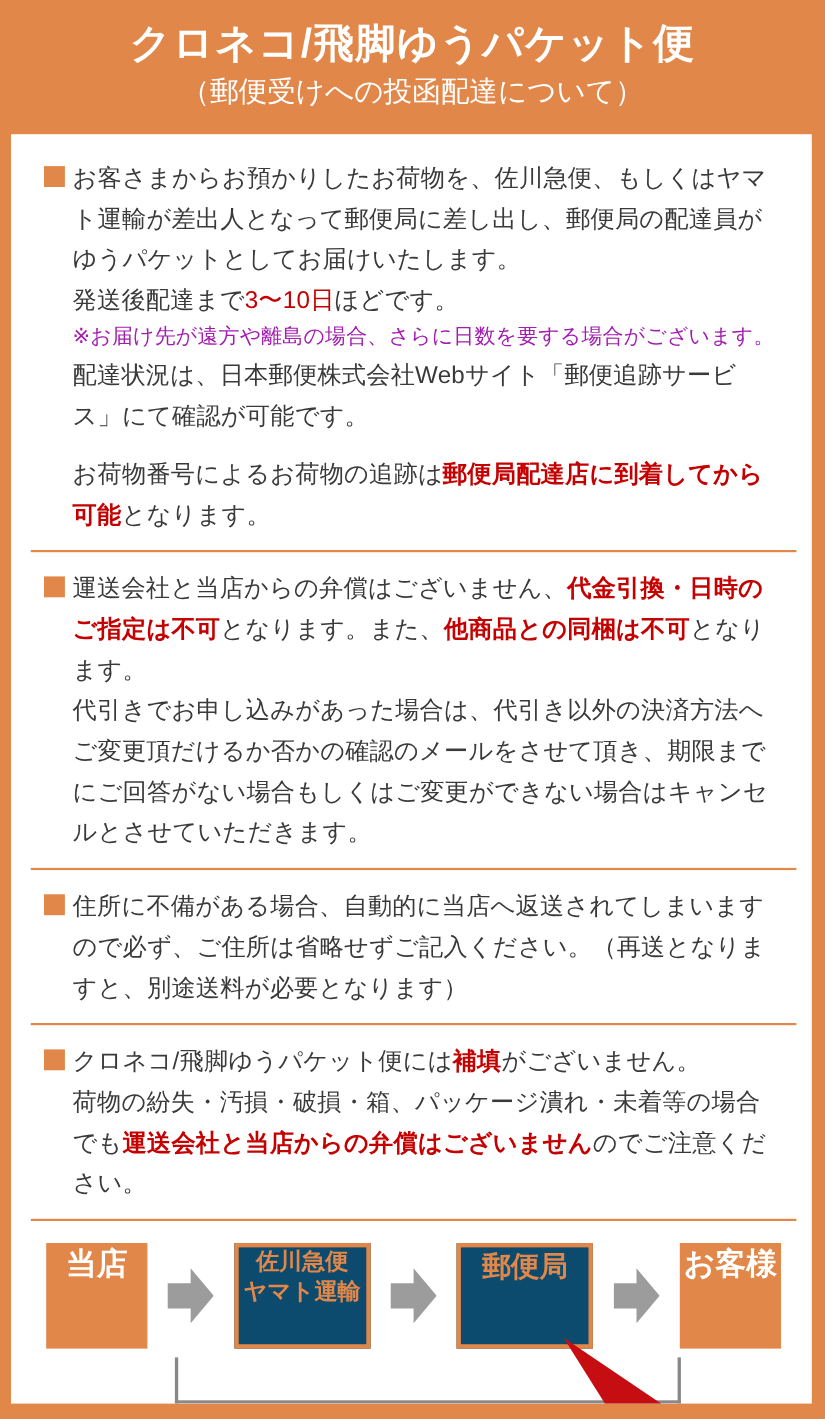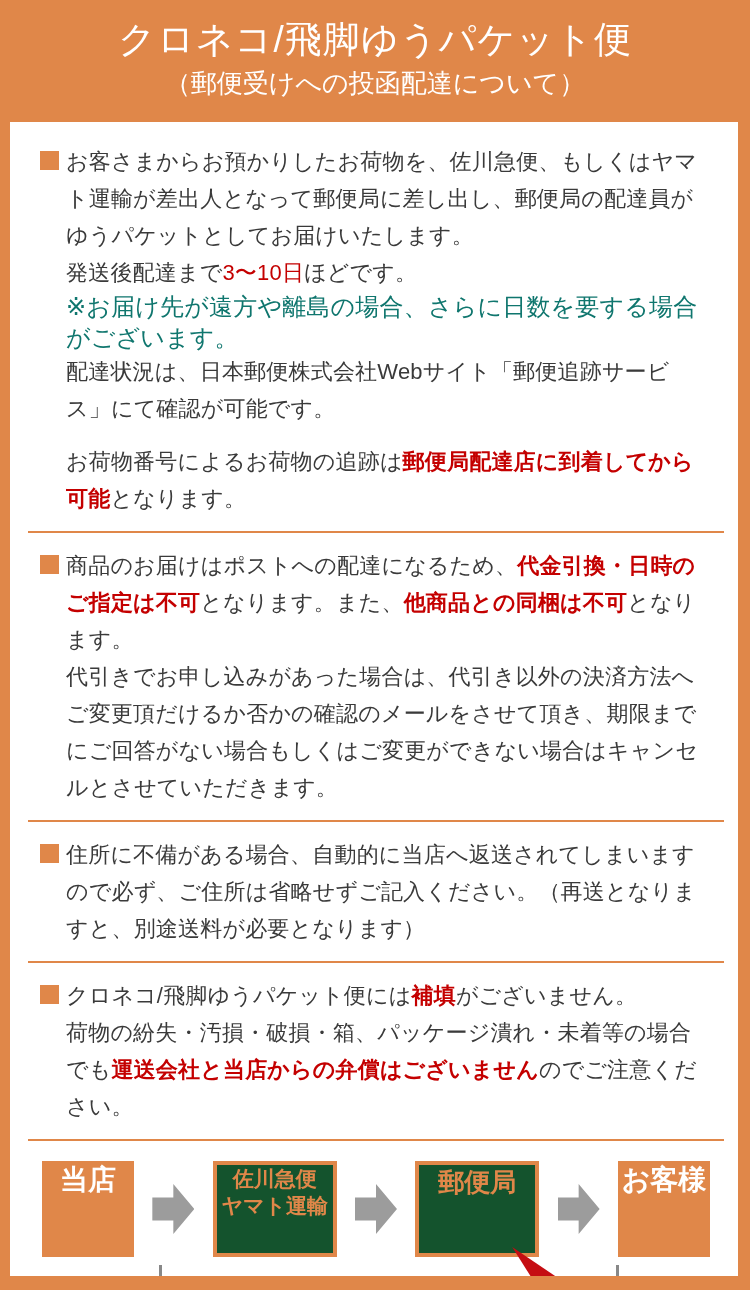--- a/index.html
+++ b/index.html
@@ -11,41 +11,41 @@
     --body:#3a3a3a;
   }
   *{margin:0;padding:0;box-sizing:border-box}
   body{background:#fff}
   .page{
     width:750px;height:1290px;background:var(--orange);
     position:relative;overflow:hidden;
     font-family:"Liberation Sans","DejaVu Sans",sans-serif;
   }
   .header{height:122px;text-align:center;color:#fff;padding-top:17px}
-  .title{font-size:37px;font-weight:normal;line-height:46px;letter-spacing:1px}
+  .title{font-size:37px;font-weight:bold;line-height:46px;letter-spacing:1px}
   .subtitle{font-size:26px;font-weight:normal;line-height:40px}
   .content{
     position:absolute;left:10px;right:12px;top:122px;bottom:14px;
     background:#fff;padding:21px 26px 14px 30px;overflow:hidden;
   }
   .section{position:relative;padding-left:26px;color:var(--body);font-size:22px;line-height:37px;letter-spacing:0.2px}
   .bullet{position:absolute;left:0;top:8px;width:19px;height:19px;background:var(--orange)}
   .p{margin:0}
   .p.gap{margin-top:16px}
-  .p.note{font-size:24px;line-height:31px;color:#0f766e}
+  .p.note{font-size:19px;line-height:31px;color:#a21caf}
   .red{color:var(--red)}
   .redb{color:var(--red);font-weight:bold}
   .divider{border:none;border-top:2px solid var(--orange);margin:14px -12px;height:0}
   
   .diagram{position:relative;height:240px;margin:20px 0 0 0;padding-left:0}
   .flow{display:flex;justify-content:space-between;align-items:center;height:96px;padding:0 2px}
   .fbox{display:flex;flex-direction:column;align-items:center;justify-content:flex-start;
         text-align:center;font-weight:bold;height:96px}
   .fbox.solid{background:var(--orange);color:#fff;width:92px;font-size:28px}
-  .fbox.outline{border:4px solid var(--orange);color:var(--orange);width:124px;background:#14532d}
+  .fbox.outline{border:4px solid var(--orange);color:var(--orange);width:124px;background:#0c4a6e}
   .fbox.outline.two{font-size:21px;line-height:27px}
   .fbox.outline.one{font-size:26px}
   .arrow{width:42px;height:50px;background:var(--gray-arrow);flex:0 0 auto;
          clip-path:polygon(0 27%,50% 27%,50% 0,100% 50%,50% 100%,50% 73%,0 73%)}
   .bracket{position:absolute;left:119px;top:104px;width:460px;height:42px;
            border-left:3px solid var(--gray-bracket);
            border-right:3px solid var(--gray-bracket);
            border-bottom:3px solid var(--gray-bracket)}
   .pointer{position:absolute;left:468px;top:86px;width:104px;height:66px;
            background:var(--redbox);clip-path:polygon(4% 0,44% 100%,98% 100%)}
@@ -65,21 +65,21 @@
           <span class="bullet"></span>
           <p class="p"><span>お客さまからお預かりしたお荷物を、佐川急便、もしくはヤマト運輸が差出人となって郵便局に差し出し、郵便局の配達員がゆうパケットとしてお届けいたします。</span></p>
           <p class="p"><span>発送後配達まで</span><span class="red">3〜10日</span><span>ほどです。</span></p>
           <p class="p note"><span>※お届け先が遠方や離島の場合、さらに日数を要する場合がございます。</span></p>
           <p class="p"><span>配達状況は、日本郵便株式会社Webサイト「郵便追跡サービス」にて確認が可能です。</span></p>
           <p class="p gap"><span>お荷物番号によるお荷物の追跡は</span><span class="redb">郵便局配達店に到着してから可能</span><span>となります。</span></p>
         </div>
         <div class="divider"></div>
         <div class="section">
           <span class="bullet"></span>
-          <p class="p"><span>商品のお届けはポストへの配達になるため、</span><span class="redb">代金引換・日時のご指定は不可</span><span>となります。また、</span><span class="redb">他商品との同梱は不可</span><span>となります。</span></p>
+          <p class="p"><span>運送会社と当店からの弁償はございません、</span><span class="redb">代金引換・日時のご指定は不可</span><span>となります。また、</span><span class="redb">他商品との同梱は不可</span><span>となります。</span></p>
           <p class="p"><span>代引きでお申し込みがあった場合は、代引き以外の決済方法へご変更頂だけるか否かの確認のメールをさせて頂き、期限までにご回答がない場合もしくはご変更ができない場合はキャンセルとさせていただきます。</span></p>
         </div>
         <div class="divider"></div>
         <div class="section">
           <span class="bullet"></span>
           <p class="p"><span>住所に不備がある場合、自動的に当店へ返送されてしまいますので必ず、ご住所は省略せずご記入ください。（再送となりますと、別途送料が必要となります）</span></p>
         </div>
         <div class="divider"></div>
         <div class="section">
           <span class="bullet"></span>

